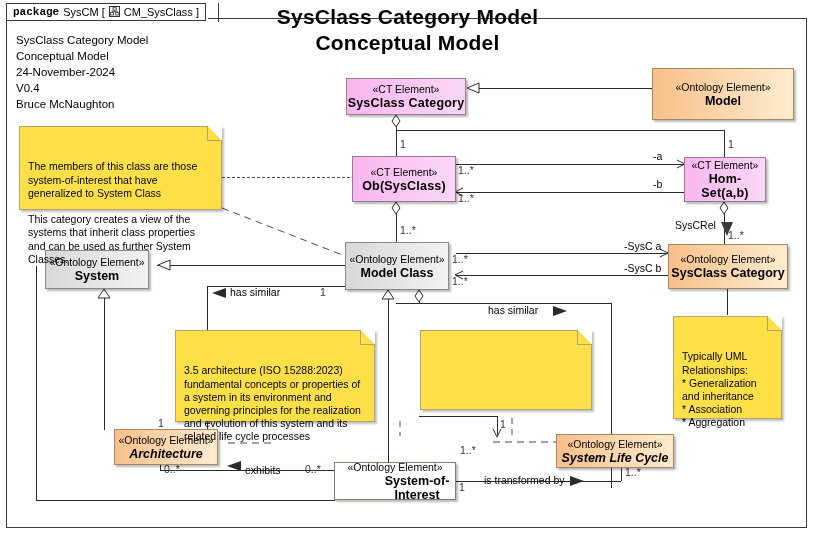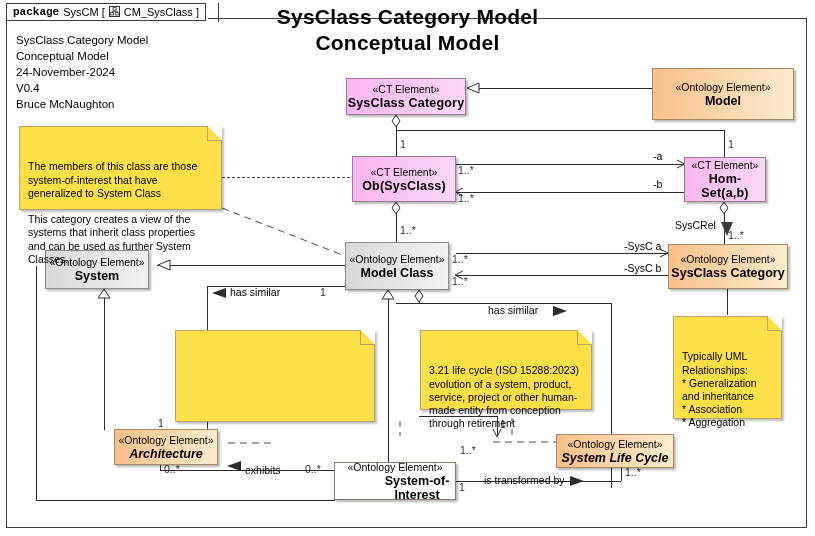--- a/index.html
+++ b/index.html
@@ -240,25 +240,25 @@
 
   <div class="note" style="left:19px;top:126px;width:203px;height:84px;">
     <div class="fold"></div>
     <span>The members of this class are those system-of-interest that have generalized to System Class
 
 This category creates a view of the systems that inherit class properties and can be used as further System Classes.</span>
   </div>
 
   <div class="note" style="left:175px;top:330px;width:200px;height:92px;">
     <div class="fold"></div>
+    <span>3.5 architecture (ISO 15288:2023) fundamental concepts or properties of a system in its environment and governing principles for the realization and evolution of this system and its related life cycle processes</span>
   </div>
 
   <div class="note" style="left:420px;top:330px;width:172px;height:80px;">
     <div class="fold"></div>
-    <span>3.21 life cycle (ISO 15288:2023) evolution of a system, product, service, project or other human-made entity from conception through retirement</span>
   </div>
 
   <div class="note" style="left:673px;top:316px;width:109px;height:103px;">
     <div class="fold"></div>
     <span>Typically UML Relationships:
 * Generalization and inheritance
 * Association
 * Aggregation</span>
   </div>
 

